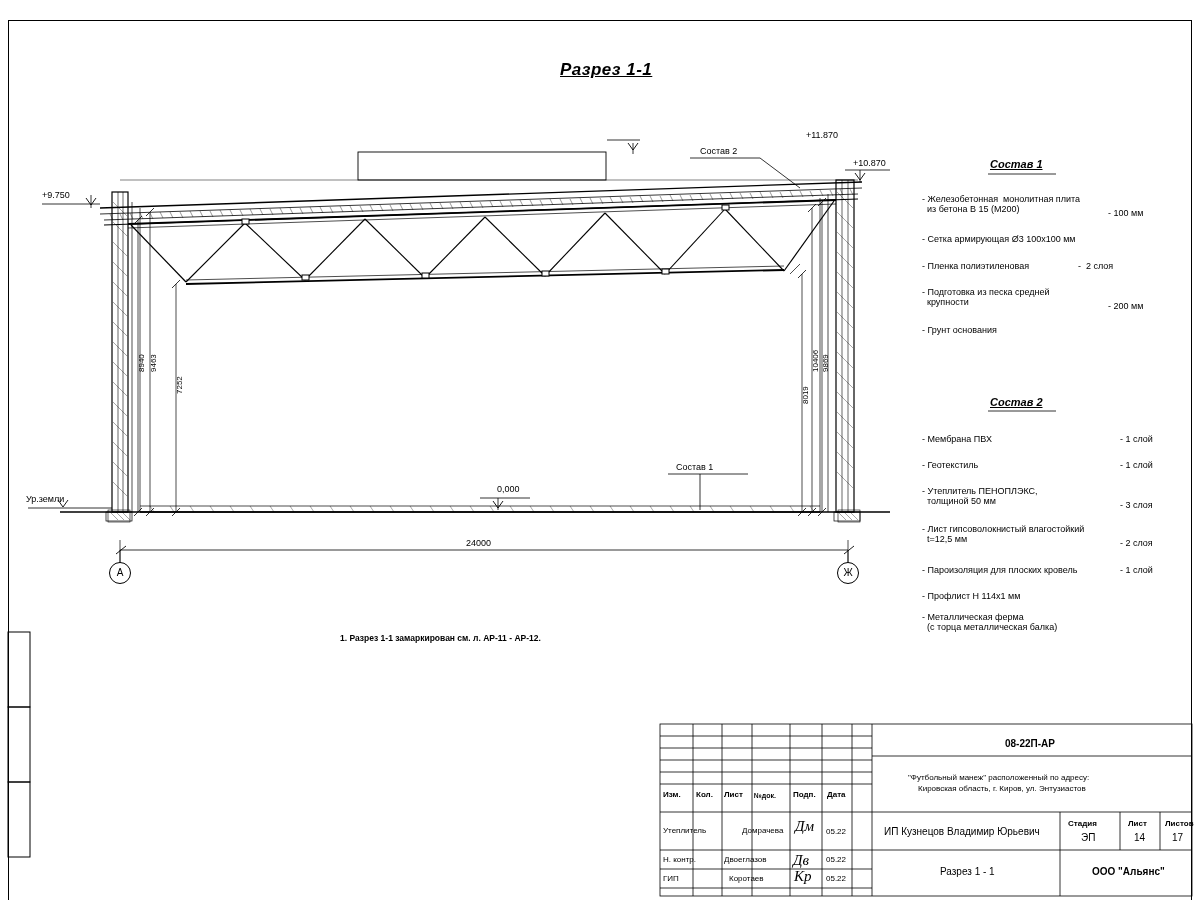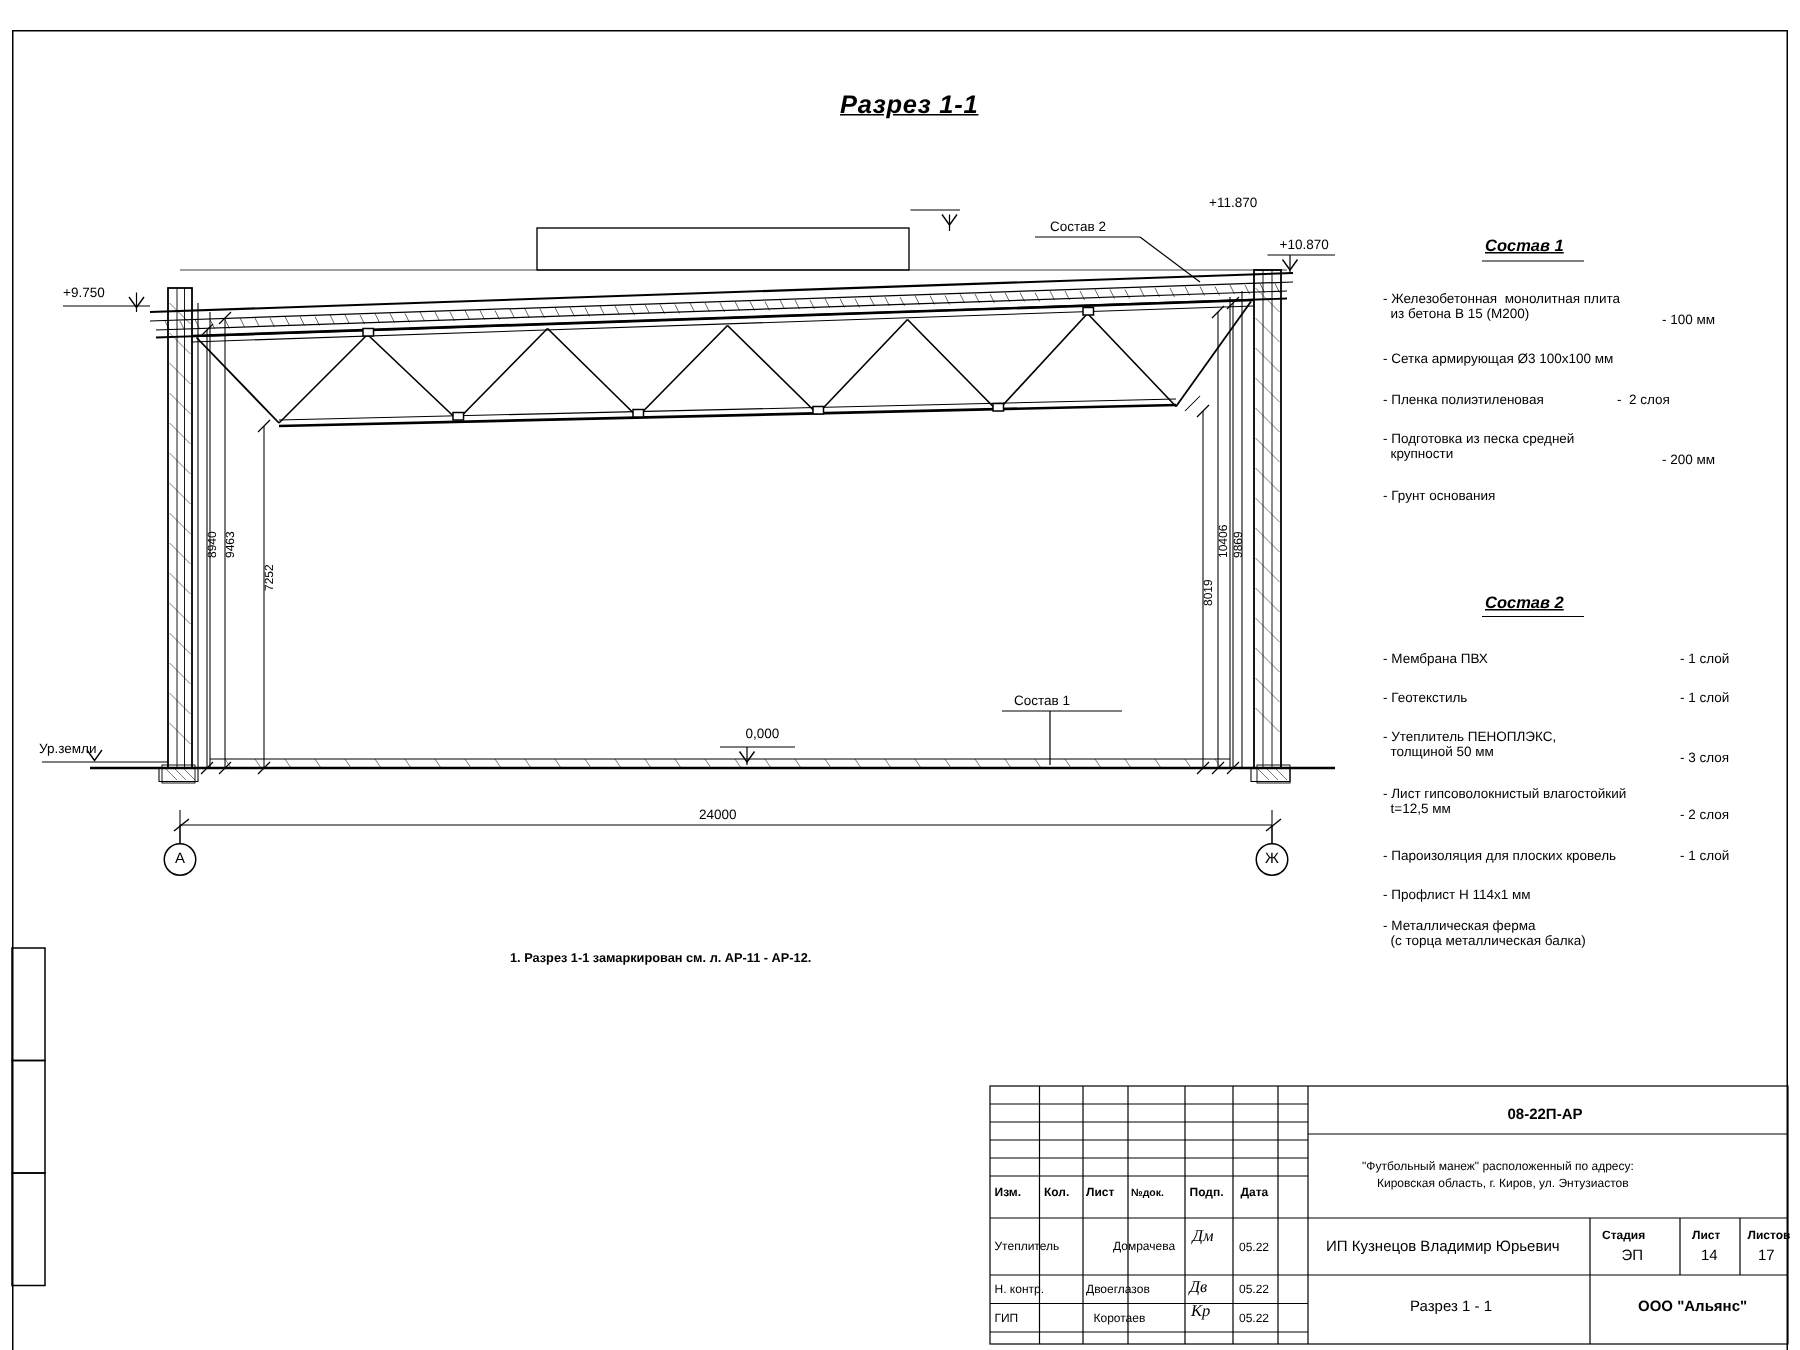--- a/index.html
+++ b/index.html
@@ -78,21 +78,21 @@
     border-radius: 50%;
     box-sizing: border-box;
     font-size: 10px;
     text-align: center;
     line-height: 20px;
     background: #fff;
   }
   .sig {
     font-family: "Liberation Serif", serif;
     font-style: italic;
-    font-size: 11px;
+    font-size: 15px;
     color: #000;
   }
   .note {
     position: absolute;
     font-size: 8.5px;
     font-weight: bold;
     text-align: right;
   }
 </style>
 </head>

